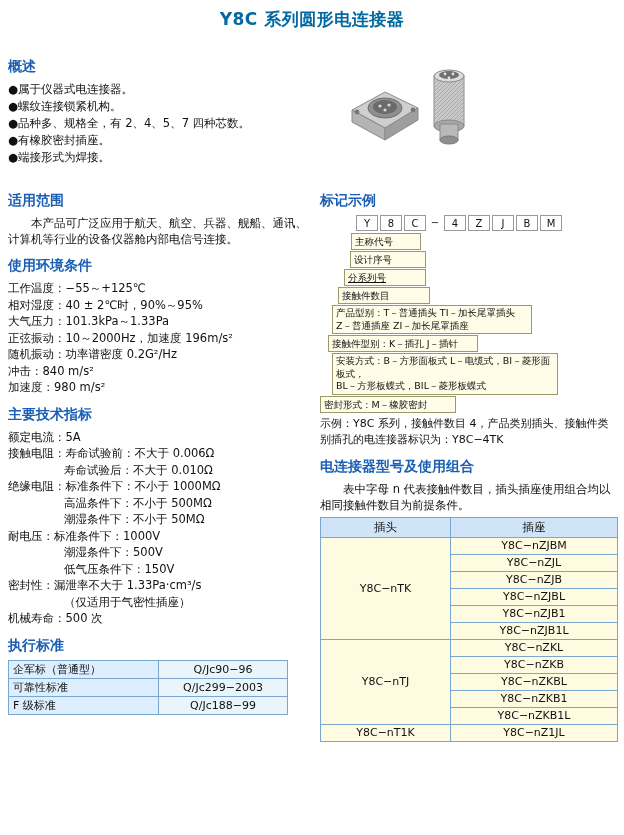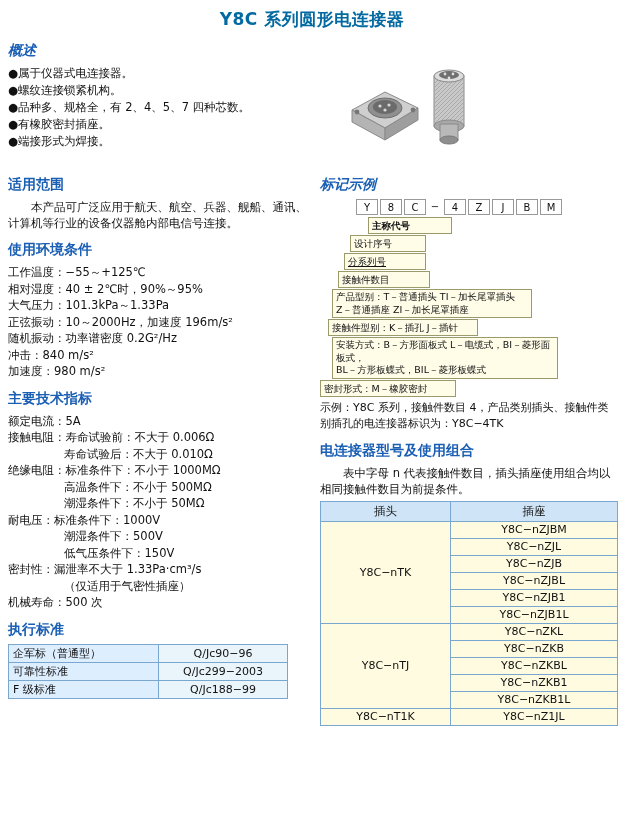--- a/index.html
+++ b/index.html
@@ -26,21 +26,21 @@
 
   .col-left { position:absolute; left:8px; top:34px; width:300px; }
   .col-right { position:absolute; left:320px; top:168px; width:298px; }
 
   h2.sec {
     color:#1a5fb4;
     font-size:14px;
     font-weight:bold;
     margin: 10px 0 5px 0;
   }
-  h2.sec.first { margin-top:0;font-style:italic; }
+  h2.sec.first { margin-top:16px; }
 
   ul.bullets { list-style:none; margin:0; padding:0; }
   ul.bullets li { font-size:11.5px; line-height:17px; }
 
   p.para { margin:2px 0 4px 0; font-size:11.5px; line-height:16px; text-indent:2em; }
   .lines div { font-size:11.5px; line-height:16.5px; }
   .ind1 { padding-left:0; }
   .ind2 { padding-left:56px; }
 
   .photo {
@@ -214,21 +214,21 @@
         <div class="codeCell">8</div>
         <div class="codeCell">C</div>
         <div class="codeCell dash">−</div>
         <div class="codeCell">4</div>
         <div class="codeCell">Z</div>
         <div class="codeCell">J</div>
         <div class="codeCell">B</div>
         <div class="codeCell">M</div>
       </div>
 
-      <div class="boxline" style="margin-left:48px;width:84px;font-weight:bold;">主称代号</div>
+      <div class="boxline" style="margin-left:31px;width:70px;">主称代号</div>
       <div class="boxline" style="margin-left:30px;width:76px;">设计序号</div>
       <div class="boxline" style="margin-left:24px;width:82px;text-decoration:underline;">分系列号</div>
       <div class="boxline" style="margin-left:18px;width:92px;">接触件数目</div>
       <div class="boxline tall" style="margin-left:12px;width:200px;white-space:pre-line;">产品型别：T－普通插头   TI－加长尾罩插头
 Z－普通插座   ZI－加长尾罩插座</div>
       <div class="boxline" style="margin-left:8px;width:150px;">接触件型别：K－插孔  J－插针</div>
       <div class="boxline tall" style="margin-left:12px;width:226px;white-space:pre-line;">安装方式：B－方形面板式  L－电缆式，BI－菱形面板式，
       BL－方形板蝶式，BIL－菱形板蝶式</div>
       <div class="boxline" style="margin-left:0px;width:136px;">密封形式：M－橡胶密封</div>
     </div>

